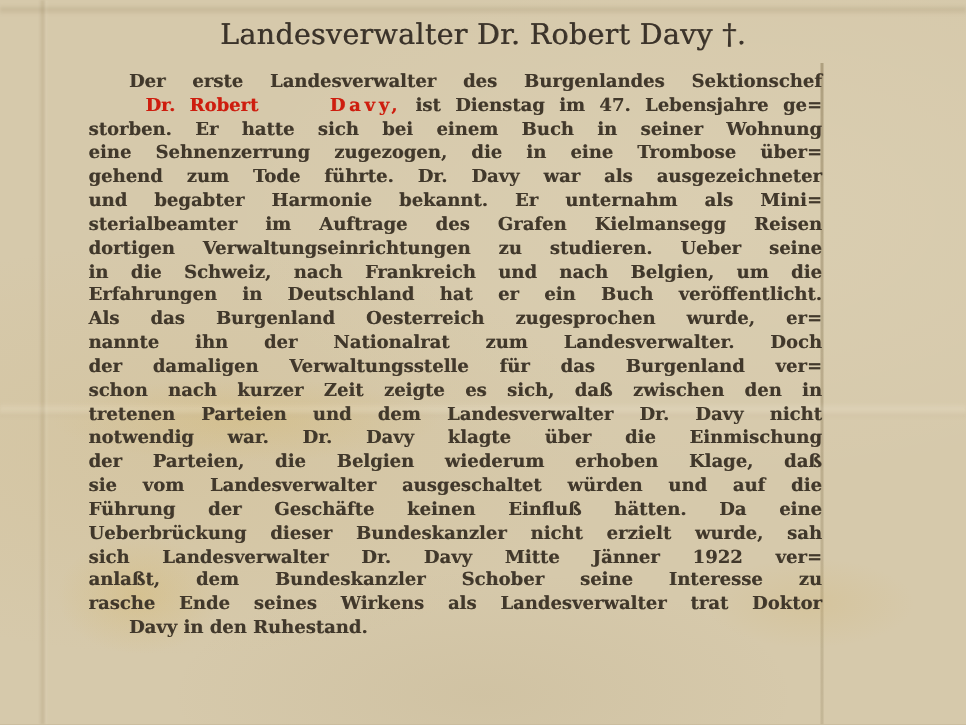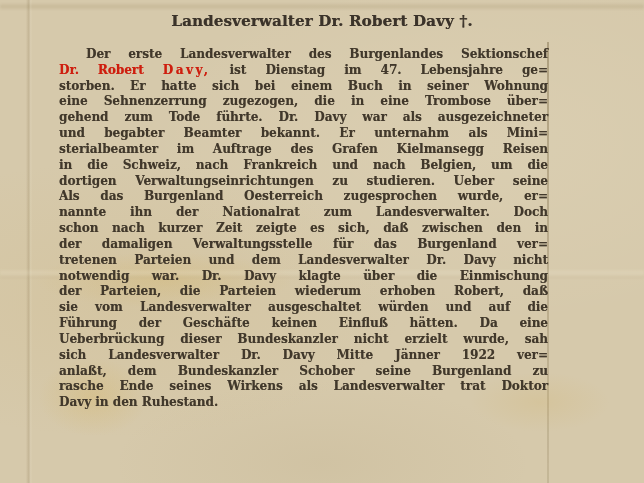--- a/index.html
+++ b/index.html
@@ -52,41 +52,41 @@
   .crease-mid{
     position:absolute;left:0;top:268px;width:100%;height:10px;
     background:linear-gradient(rgba(250,244,224,0.0), rgba(250,244,224,0.20) 50%, rgba(125,105,65,0.07));
     filter:blur(1px);
   }
 
   
   .headline{
     position:absolute;left:0;top:12px;width:100%;margin:0;
     text-align:center;
-    font-size:15px;font-weight:bold;letter-spacing:0.2px;
+    font-size:19px;font-weight:normal;letter-spacing:0.2px;
     color:#3b332a;
     text-shadow:0.4px 0 0 rgba(59,51,42,0.75);
   }
 
   
   .body-col{
     position:absolute;left:59px;top:47px;width:489px;
     color:var(--ink);
     font-size:12px;font-weight:bold;
     text-shadow:0.25px 0 0 rgba(65,56,43,0.55);
   }
   .line{
     height:15.84px;line-height:15.84px;
     white-space:nowrap;
     text-align:justify;
     text-align-last:justify;
   }
   .line.first{padding-left:27px;}
-  .line.last{text-align-last:left;}
-  .red{color:var(--red);text-shadow:0.3px 0 0 rgba(206,29,14,0.6);}
+  .line.last{text-align-last:left;margin-left:27px;}
+  .red{color:var(--red);text-shadow:0.3px 0 0 rgba(206,29,14,0.6);margin-left:38px;}
   .red.sperr{letter-spacing:2.5px;}
 </style>
 </head>
 <body>
 
 <div class="page">
   <div class="top-band"></div>
   <div class="fold-left"></div>
   <div class="column-rule"></div>
   <div class="stain-a"></div>
@@ -99,32 +99,33 @@
   <div class="body-col">
     <div class="line first">Der erste Landesverwalter des Burgenlandes Sektionschef</div>
     <div class="line">
       <span class="red">Dr. Robert</span>
       <span class="red sperr">Davy,</span>
       <span>ist Dienstag im 47. Lebensjahre ge=</span>
     </div>
     <div class="line">storben. Er hatte sich bei einem Buch in seiner Wohnung</div>
     <div class="line">eine Sehnenzerrung zugezogen, die in eine Trombose über=</div>
     <div class="line">gehend zum Tode führte. Dr. Davy war als ausgezeichneter</div>
-    <div class="line">und begabter Beamter bekannt. Er unternahm als Mini=</div>
+    <div class="line">und begabter Harmonie bekannt. Er unternahm als Mini=</div>
     <div class="line">sterialbeamter im Auftrage des Grafen Kielmansegg Reisen</div>
+    <div class="line">dortigen Verwaltungseinrichtungen zu studieren. Ueber seine</div>
     <div class="line">in die Schweiz, nach Frankreich und nach Belgien, um die</div>
-    <div class="line">dortigen Verwaltungseinrichtungen zu studieren. Ueber seine</div>
+    <div class="line">Erfahrungen in Deutschland hat er ein Buch veröffentlicht.</div>
     <div class="line">Als das Burgenland Oesterreich zugesprochen wurde, er=</div>
     <div class="line">nannte ihn der Nationalrat zum Landesverwalter. Doch</div>
+    <div class="line">der damaligen Verwaltungsstelle für das Burgenland ver=</div>
     <div class="line">schon nach kurzer Zeit zeigte es sich, daß zwischen den in</div>
-    <div class="line">der damaligen Verwaltungsstelle für das Burgenland ver=</div>
     <div class="line">tretenen Parteien und dem Landesverwalter Dr. Davy nicht</div>
     <div class="line">notwendig war. Dr. Davy klagte über die Einmischung</div>
-    <div class="line">der Parteien, die Parteien wiederum erhoben Robert, daß</div>
+    <div class="line">der Parteien, die Belgien wiederum erhoben Klage, daß</div>
     <div class="line">sie vom Landesverwalter ausgeschaltet würden und auf die</div>
     <div class="line">Führung der Geschäfte keinen Einfluß hätten. Da eine</div>
     <div class="line">Ueberbrückung dieser Bundeskanzler nicht erzielt wurde, sah</div>
     <div class="line">sich Landesverwalter Dr. Davy Mitte Jänner 1922 ver=</div>
-    <div class="line">anlaßt, dem Bundeskanzler Schober seine Burgenland zu</div>
+    <div class="line">anlaßt, dem Bundeskanzler Schober seine Interesse zu</div>
     <div class="line">rasche Ende seines Wirkens als Landesverwalter trat Doktor</div>
     <div class="line last">Davy in den Ruhestand.</div>
   </div>
 </div>
 
 </body></html>

